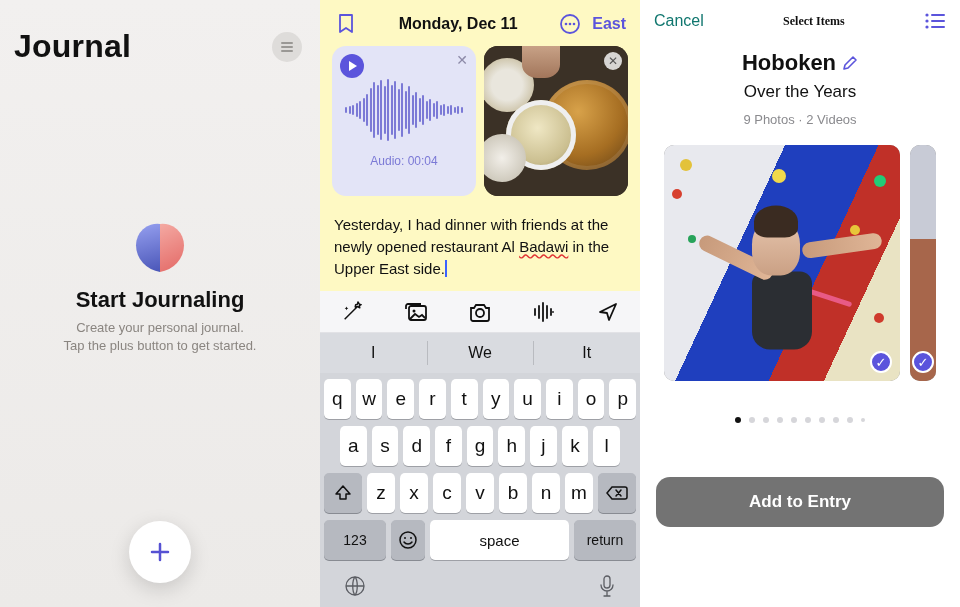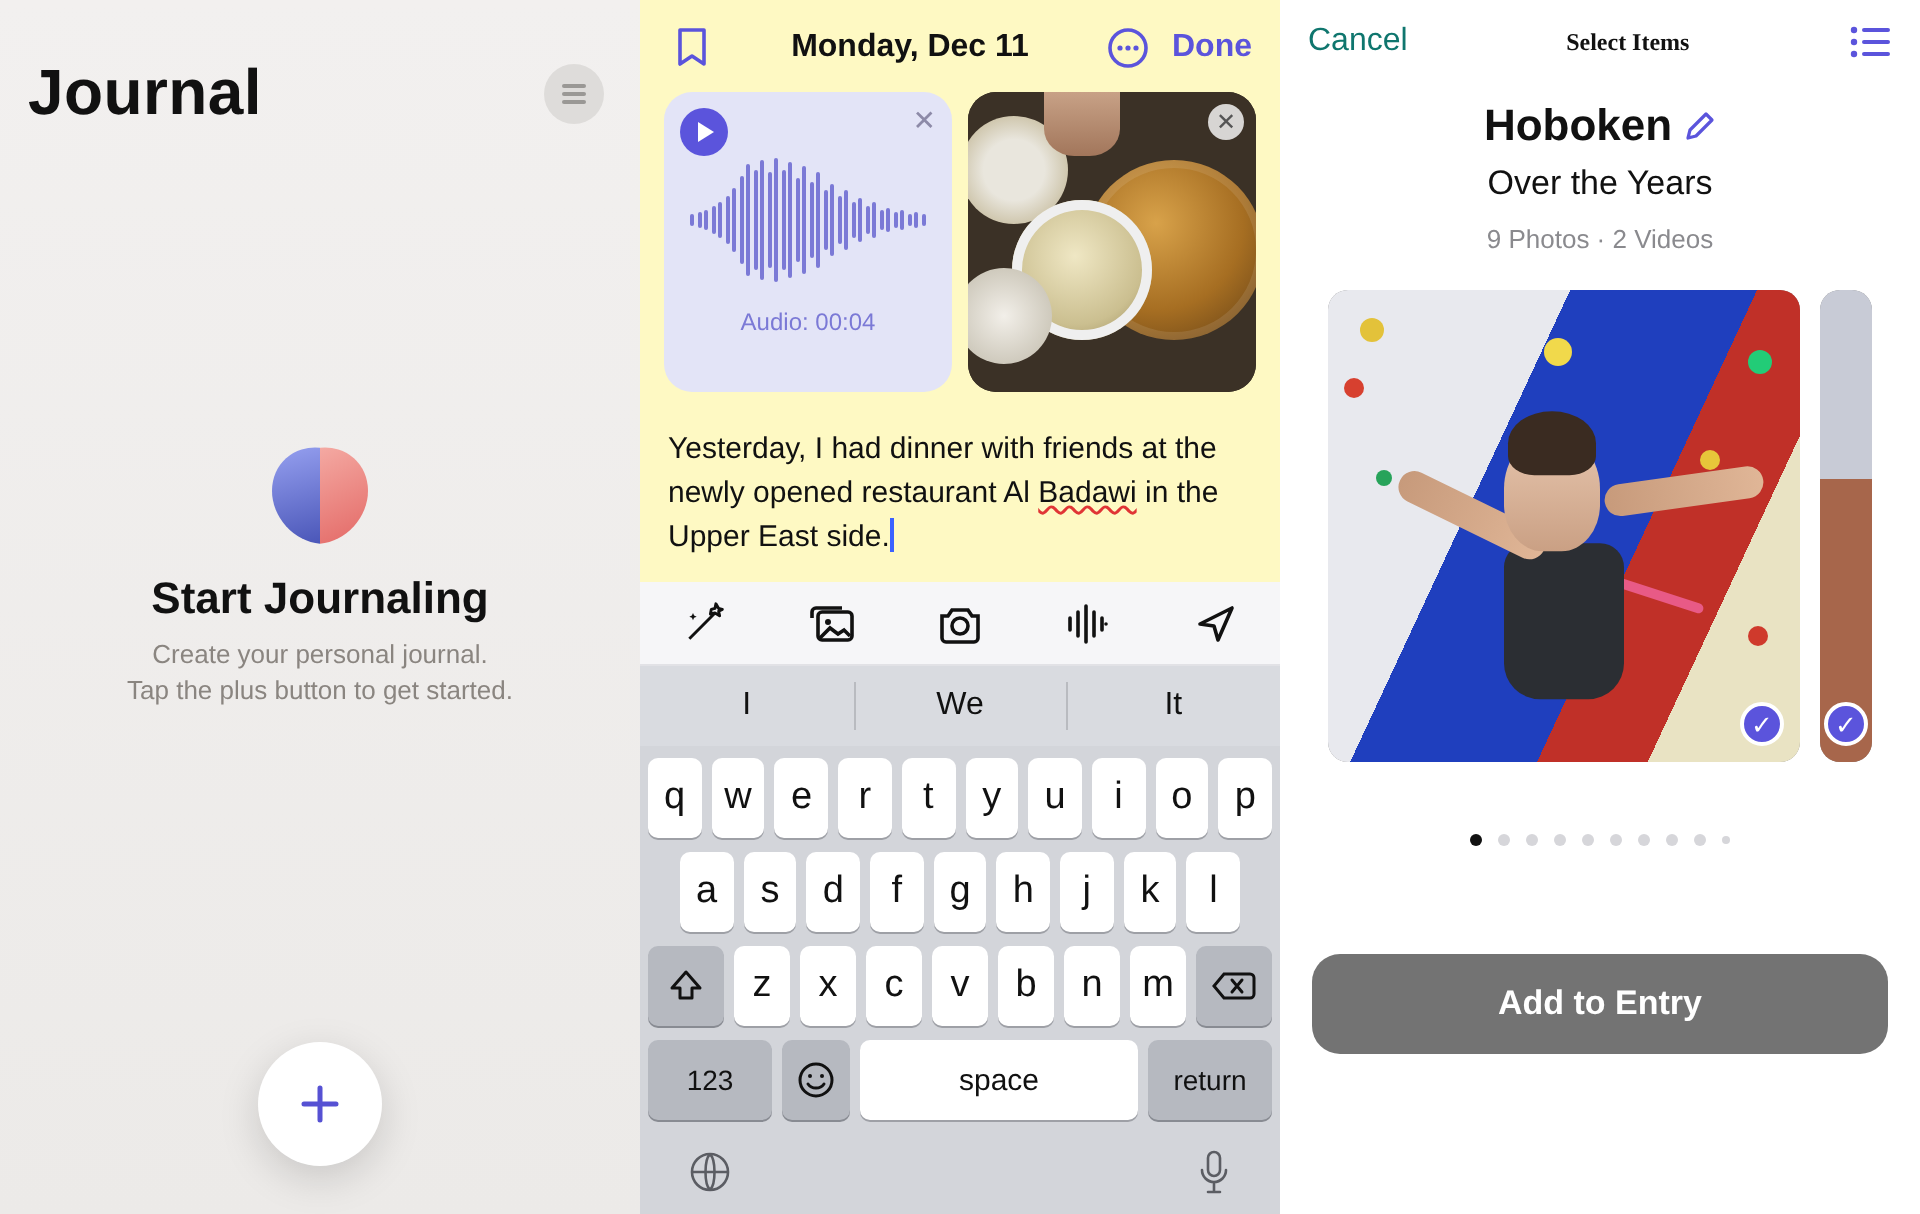--- a/index.html
+++ b/index.html
@@ -163,21 +163,21 @@
     </div>
     <div class="p2-title">Monday, Dec 11</div>
     <div class="ico-btn">
       <svg width="22" height="22" viewBox="0 0 22 22">
           <circle cx="11" cy="11" r="9" fill="none" stroke="currentColor" stroke-width="1.8"></circle>
           <circle cx="7" cy="11" r="1.3" fill="currentColor"></circle>
           <circle cx="11" cy="11" r="1.3" fill="currentColor"></circle>
           <circle cx="15" cy="11" r="1.3" fill="currentColor"></circle>
         </svg>
     </div>
-    <div class="done">Done</div>
+    <div class="done">East</div>
   </div>
 
   <div class="entry-row">
     <div class="card audio-card">
       <div class="play-btn"></div>
       <div class="close-x">✕</div>
       <div class="wave" id="wave">
           <span style="height: 6px;"></span>
           <span style="height: 8px;"></span>
           <span style="height: 10px;"></span>

